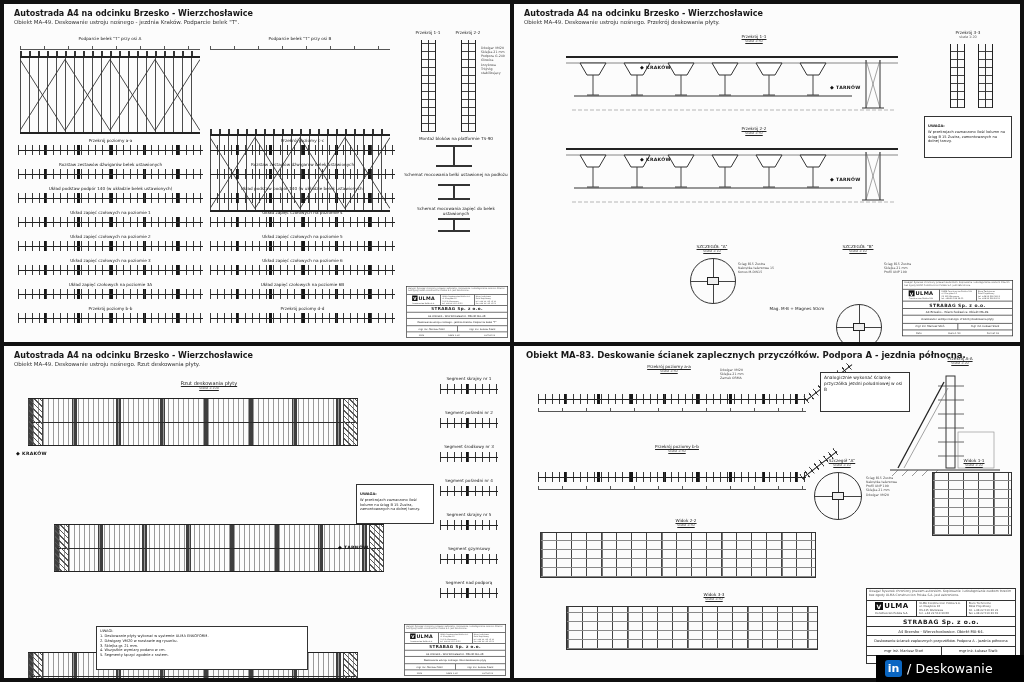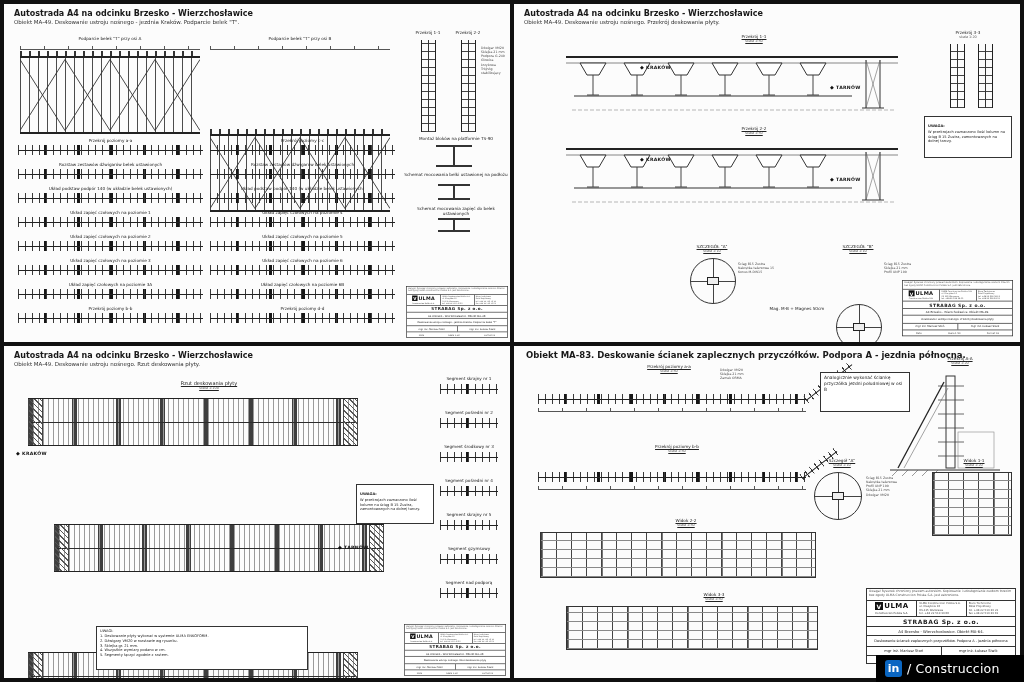--- a/index.html
+++ b/index.html
@@ -571,14 +571,14 @@
         <span>Data</span>
         <span>Skala 1:50</span>
         <span>Format A3</span>
       </div>
     </div>
   </div>
 </div>
 
 <div class="wm">
   <span class="wm-in" id="wm-in" style="background: rgb(10, 102, 194);">in</span>
-  <span class="wm-text">/ Construccion</span>
+  <span class="wm-text">/ Deskowanie</span>
 </div>
 
 </body></html>

